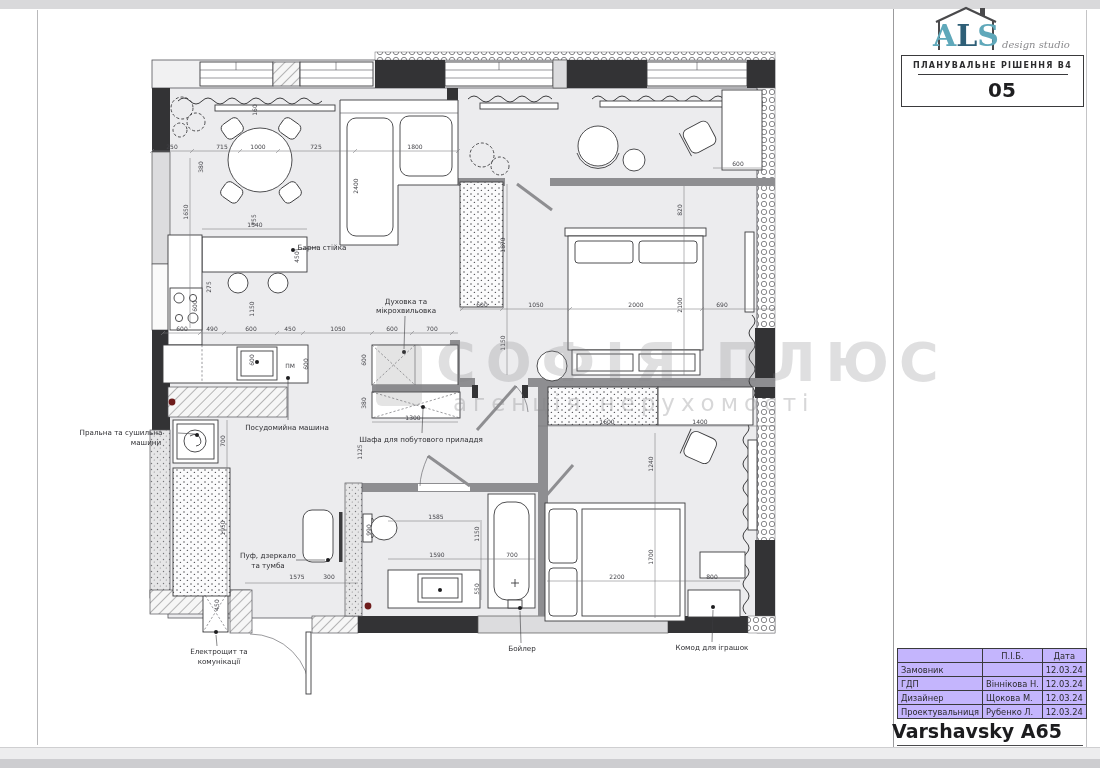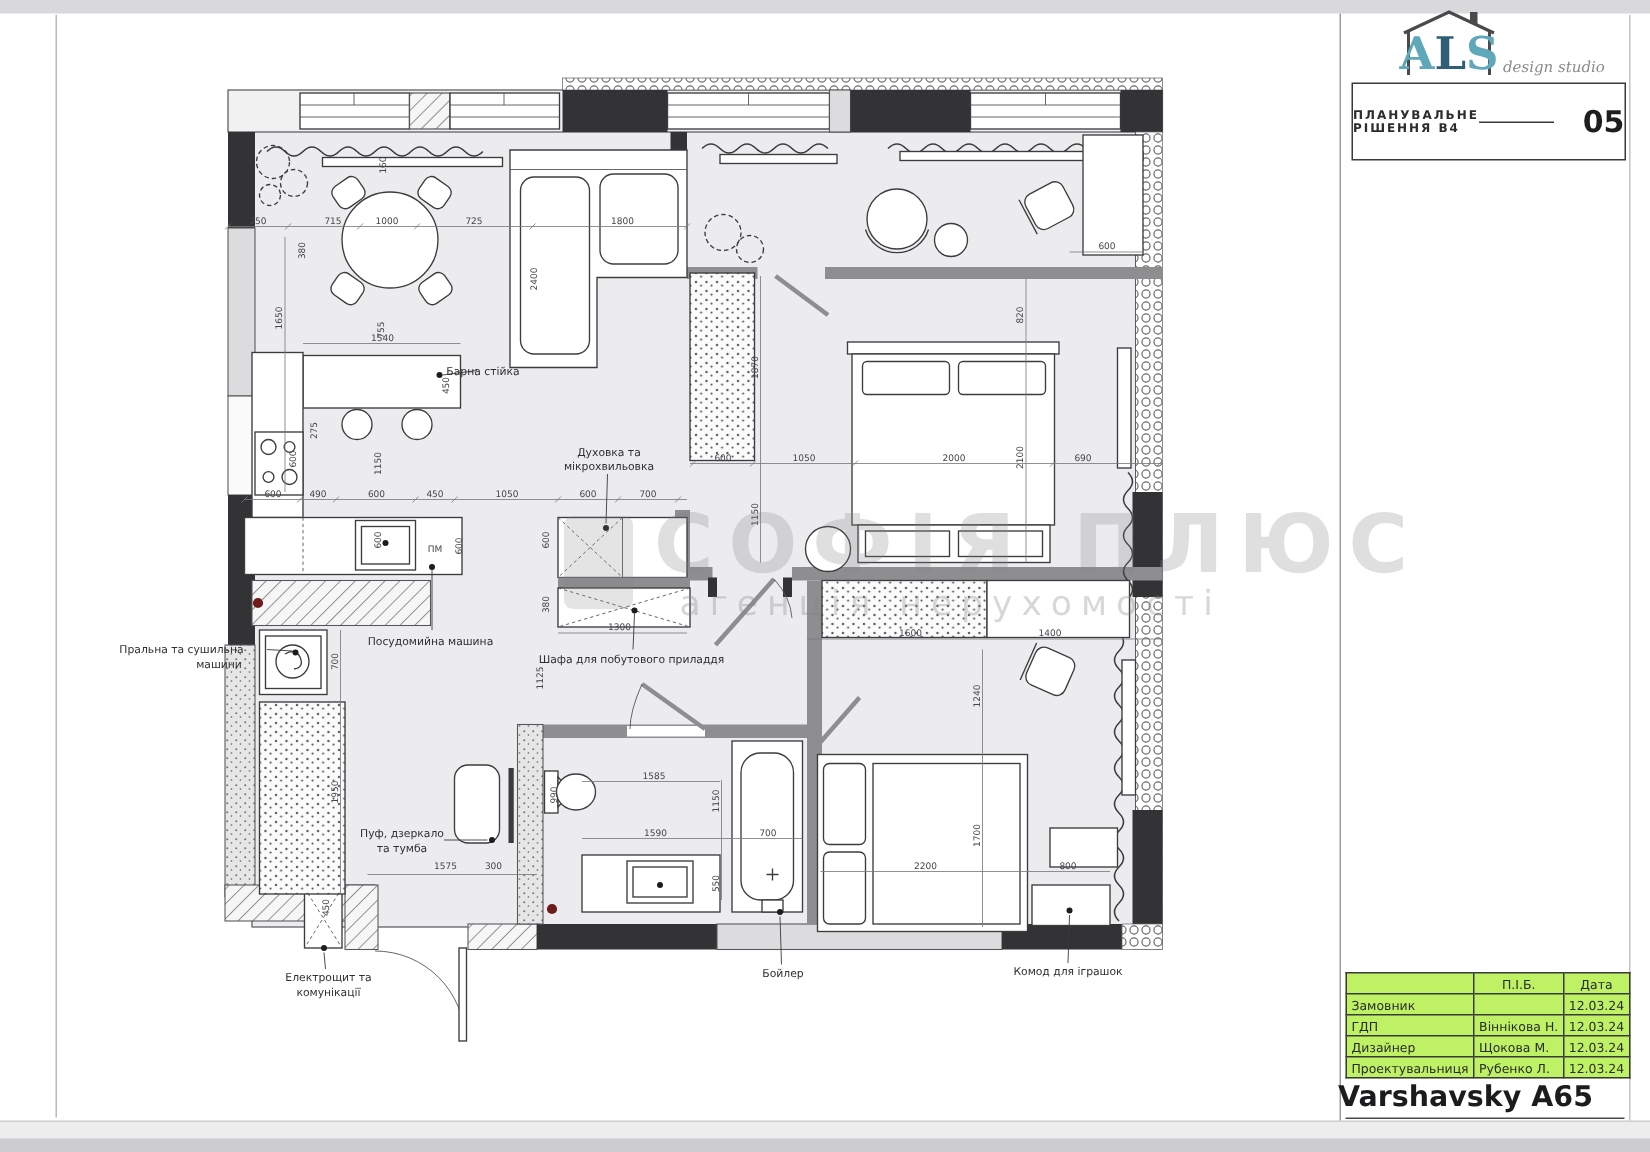--- a/index.html
+++ b/index.html
@@ -28,25 +28,25 @@
 
   
   .wm{position:absolute;left:378px;top:338px;width:500px;color:rgba(130,130,134,0.30);pointer-events:none;}
   .wm-1{font-size:54px;font-weight:bold;letter-spacing:10px;line-height:50px;white-space:nowrap;color:rgba(130,130,134,0.26);}
   .wm-2{font-size:23px;letter-spacing:6px;margin-left:75px;margin-top:2px;white-space:nowrap;color:rgba(130,130,134,0.32);}
   .wm-mark{position:absolute;left:-2px;top:6px;width:46px;height:62px;background:rgba(130,130,134,0.22);border-radius:6px;}
 
   
   .logo-wrap{position:absolute;left:908px;top:4px;width:172px;height:50px;}
   .plan-box{position:absolute;left:901px;top:55px;width:181px;height:50px;border:1.6px solid #3a3a3c;background:#fff;
-            display:flex;flex-direction:row;align-items:center;justify-content:center;}
+            display:flex;flex-direction:column;align-items:center;justify-content:center;}
   .plan-box .pl{font-size:8px;font-weight:bold;letter-spacing:1.3px;color:#2c2c2e;}
   .plan-box .divider{width:150px;height:1px;background:#3a3a3c;margin:4px 0 3px;}
   .plan-box .num{font-size:20px;font-weight:bold;color:#1e1e20;margin-left:19px;}
-  table.crew{position:absolute;left:897px;top:648px;width:186px;border-collapse:collapse;background:#bef264;}
+  table.crew{position:absolute;left:897px;top:648px;width:186px;border-collapse:collapse;background:#c4b5fd;}
   table.crew td{border:1px solid #3a3a3c;font-size:8.3px;color:#2a2a2c;padding:1px 3px;height:11px;white-space:nowrap;}
   td.c-role{width:46%;}
   td.c-name{width:34%;}
   td.c-date{width:20%;text-align:right;}
   td.hd{text-align:center;}
   .project-name{position:absolute;left:884px;top:720px;width:186px;text-align:center;
                 font-size:19px;font-weight:bold;color:#1c1c1e;}
   .project-underline{position:absolute;left:897px;top:745px;width:186px;height:1.4px;background:#4a4a4c;}
 </style>
 </head>

